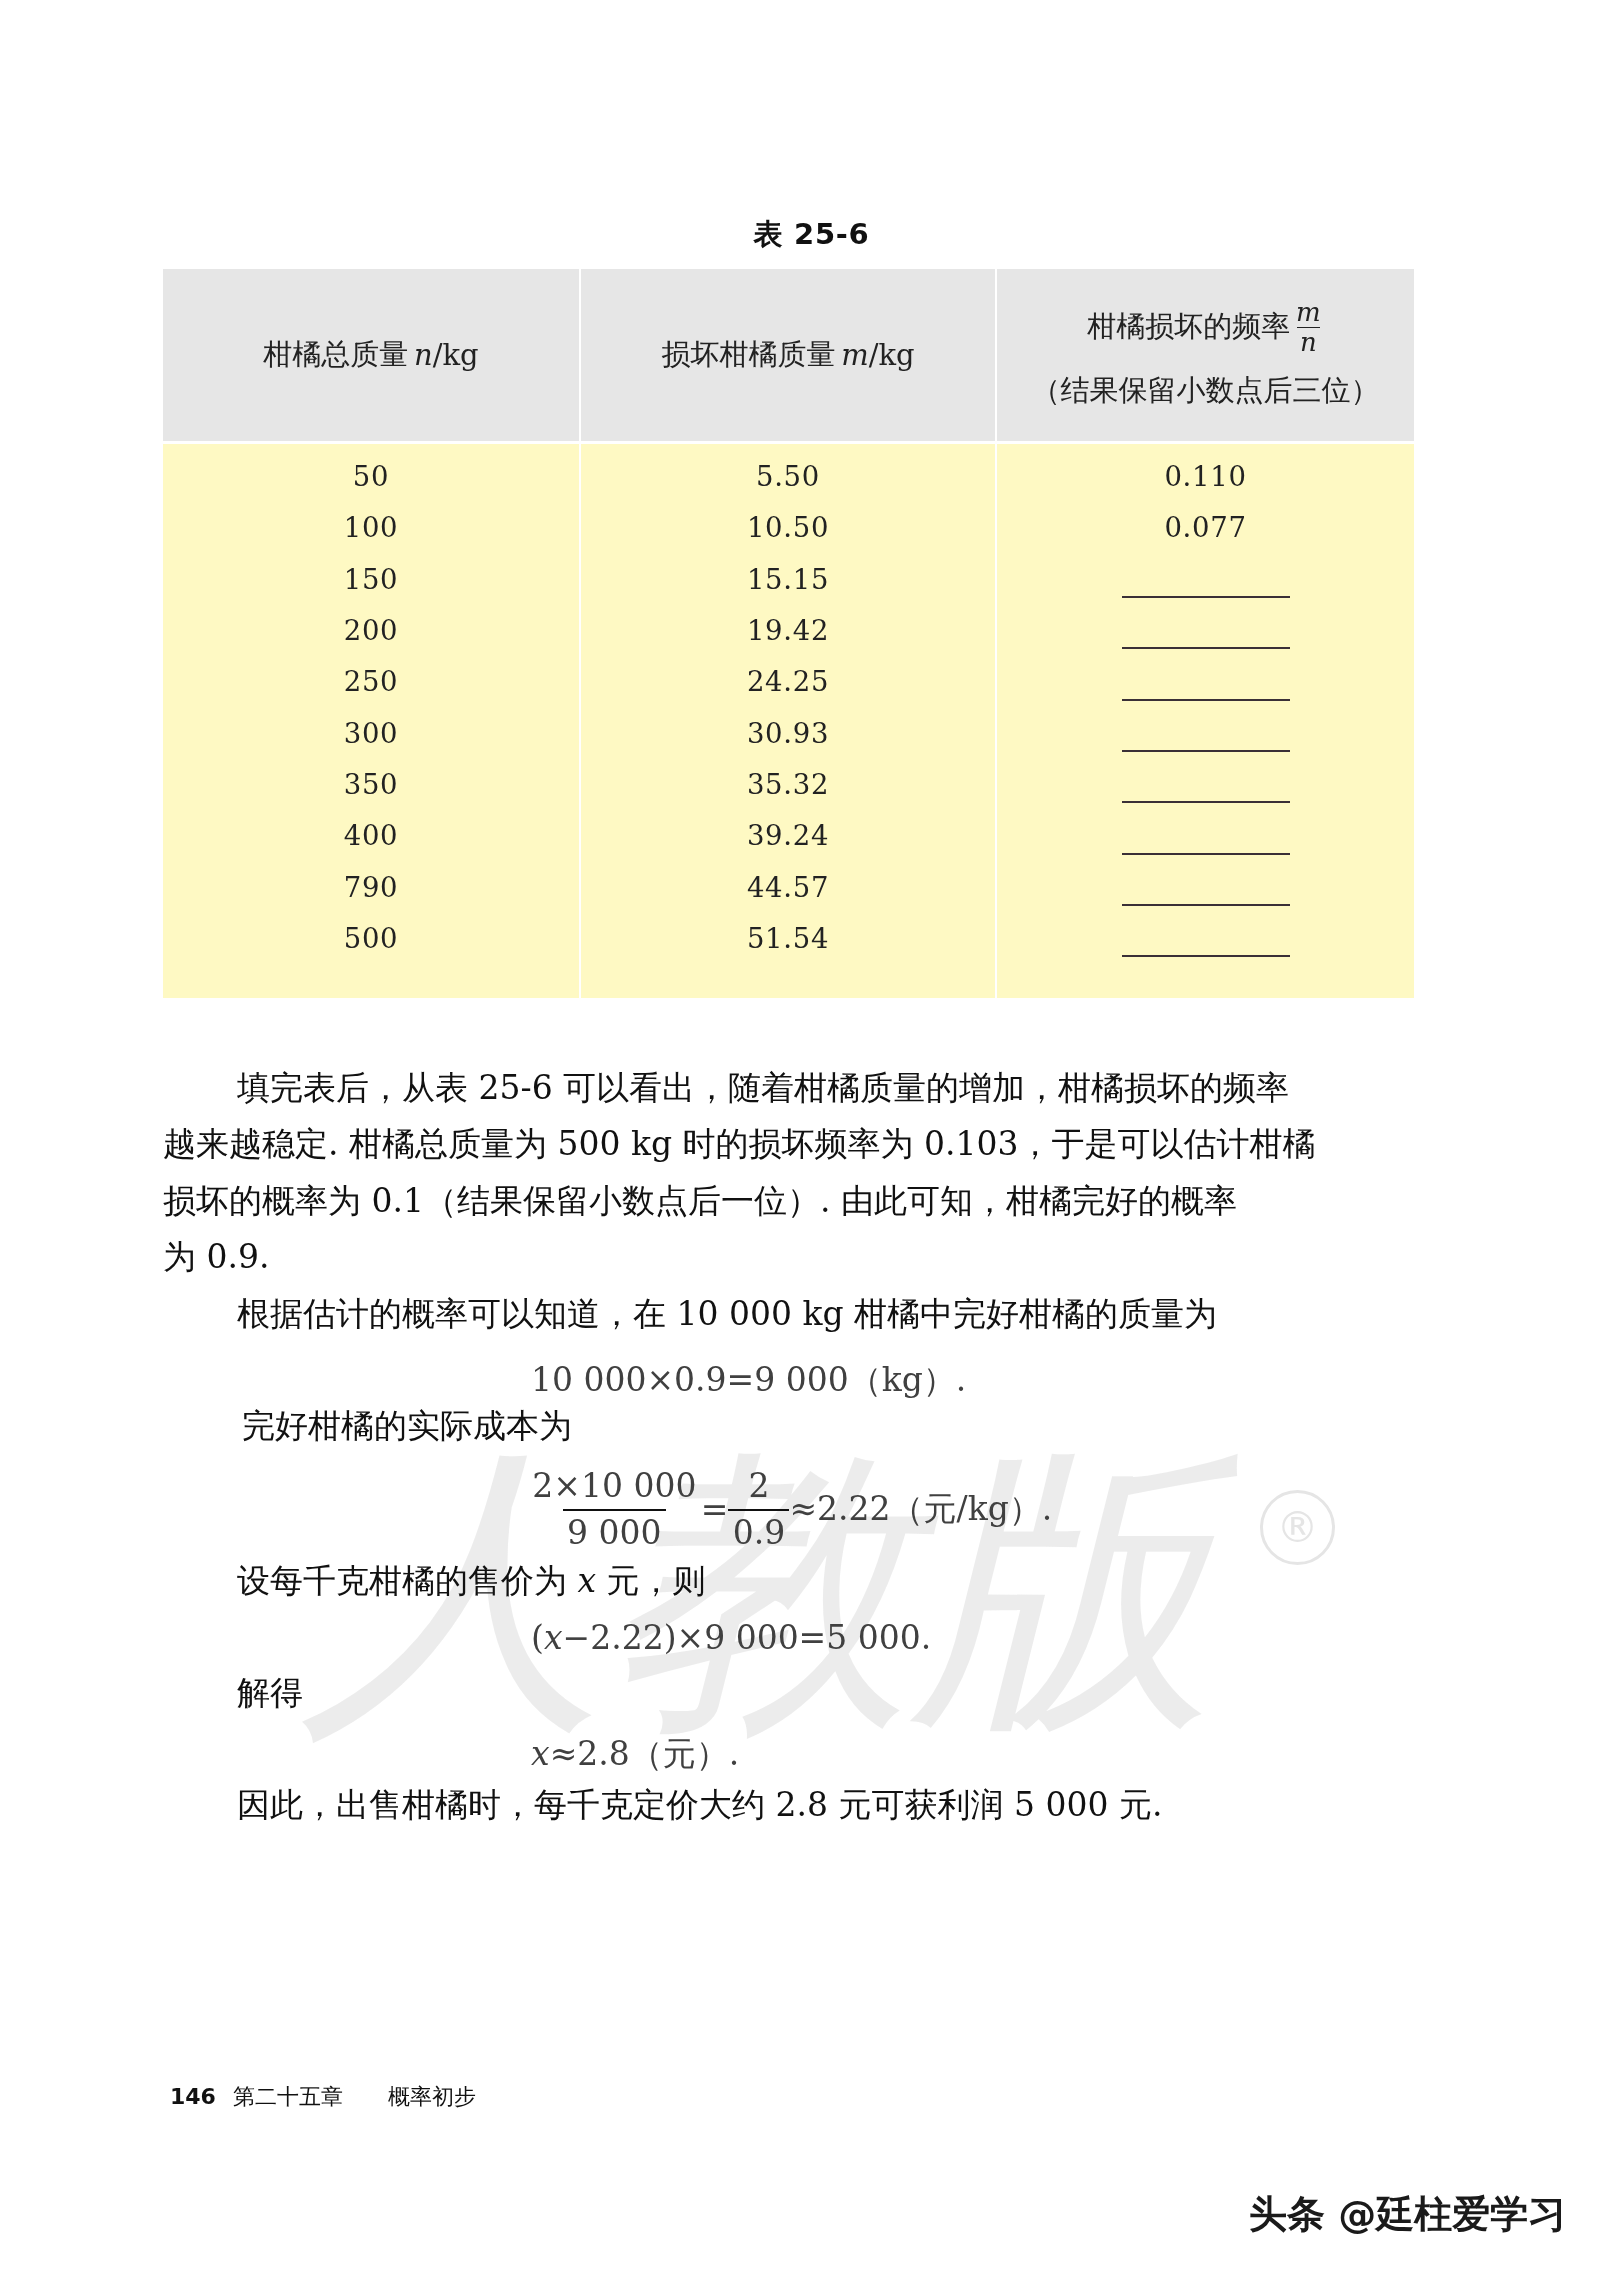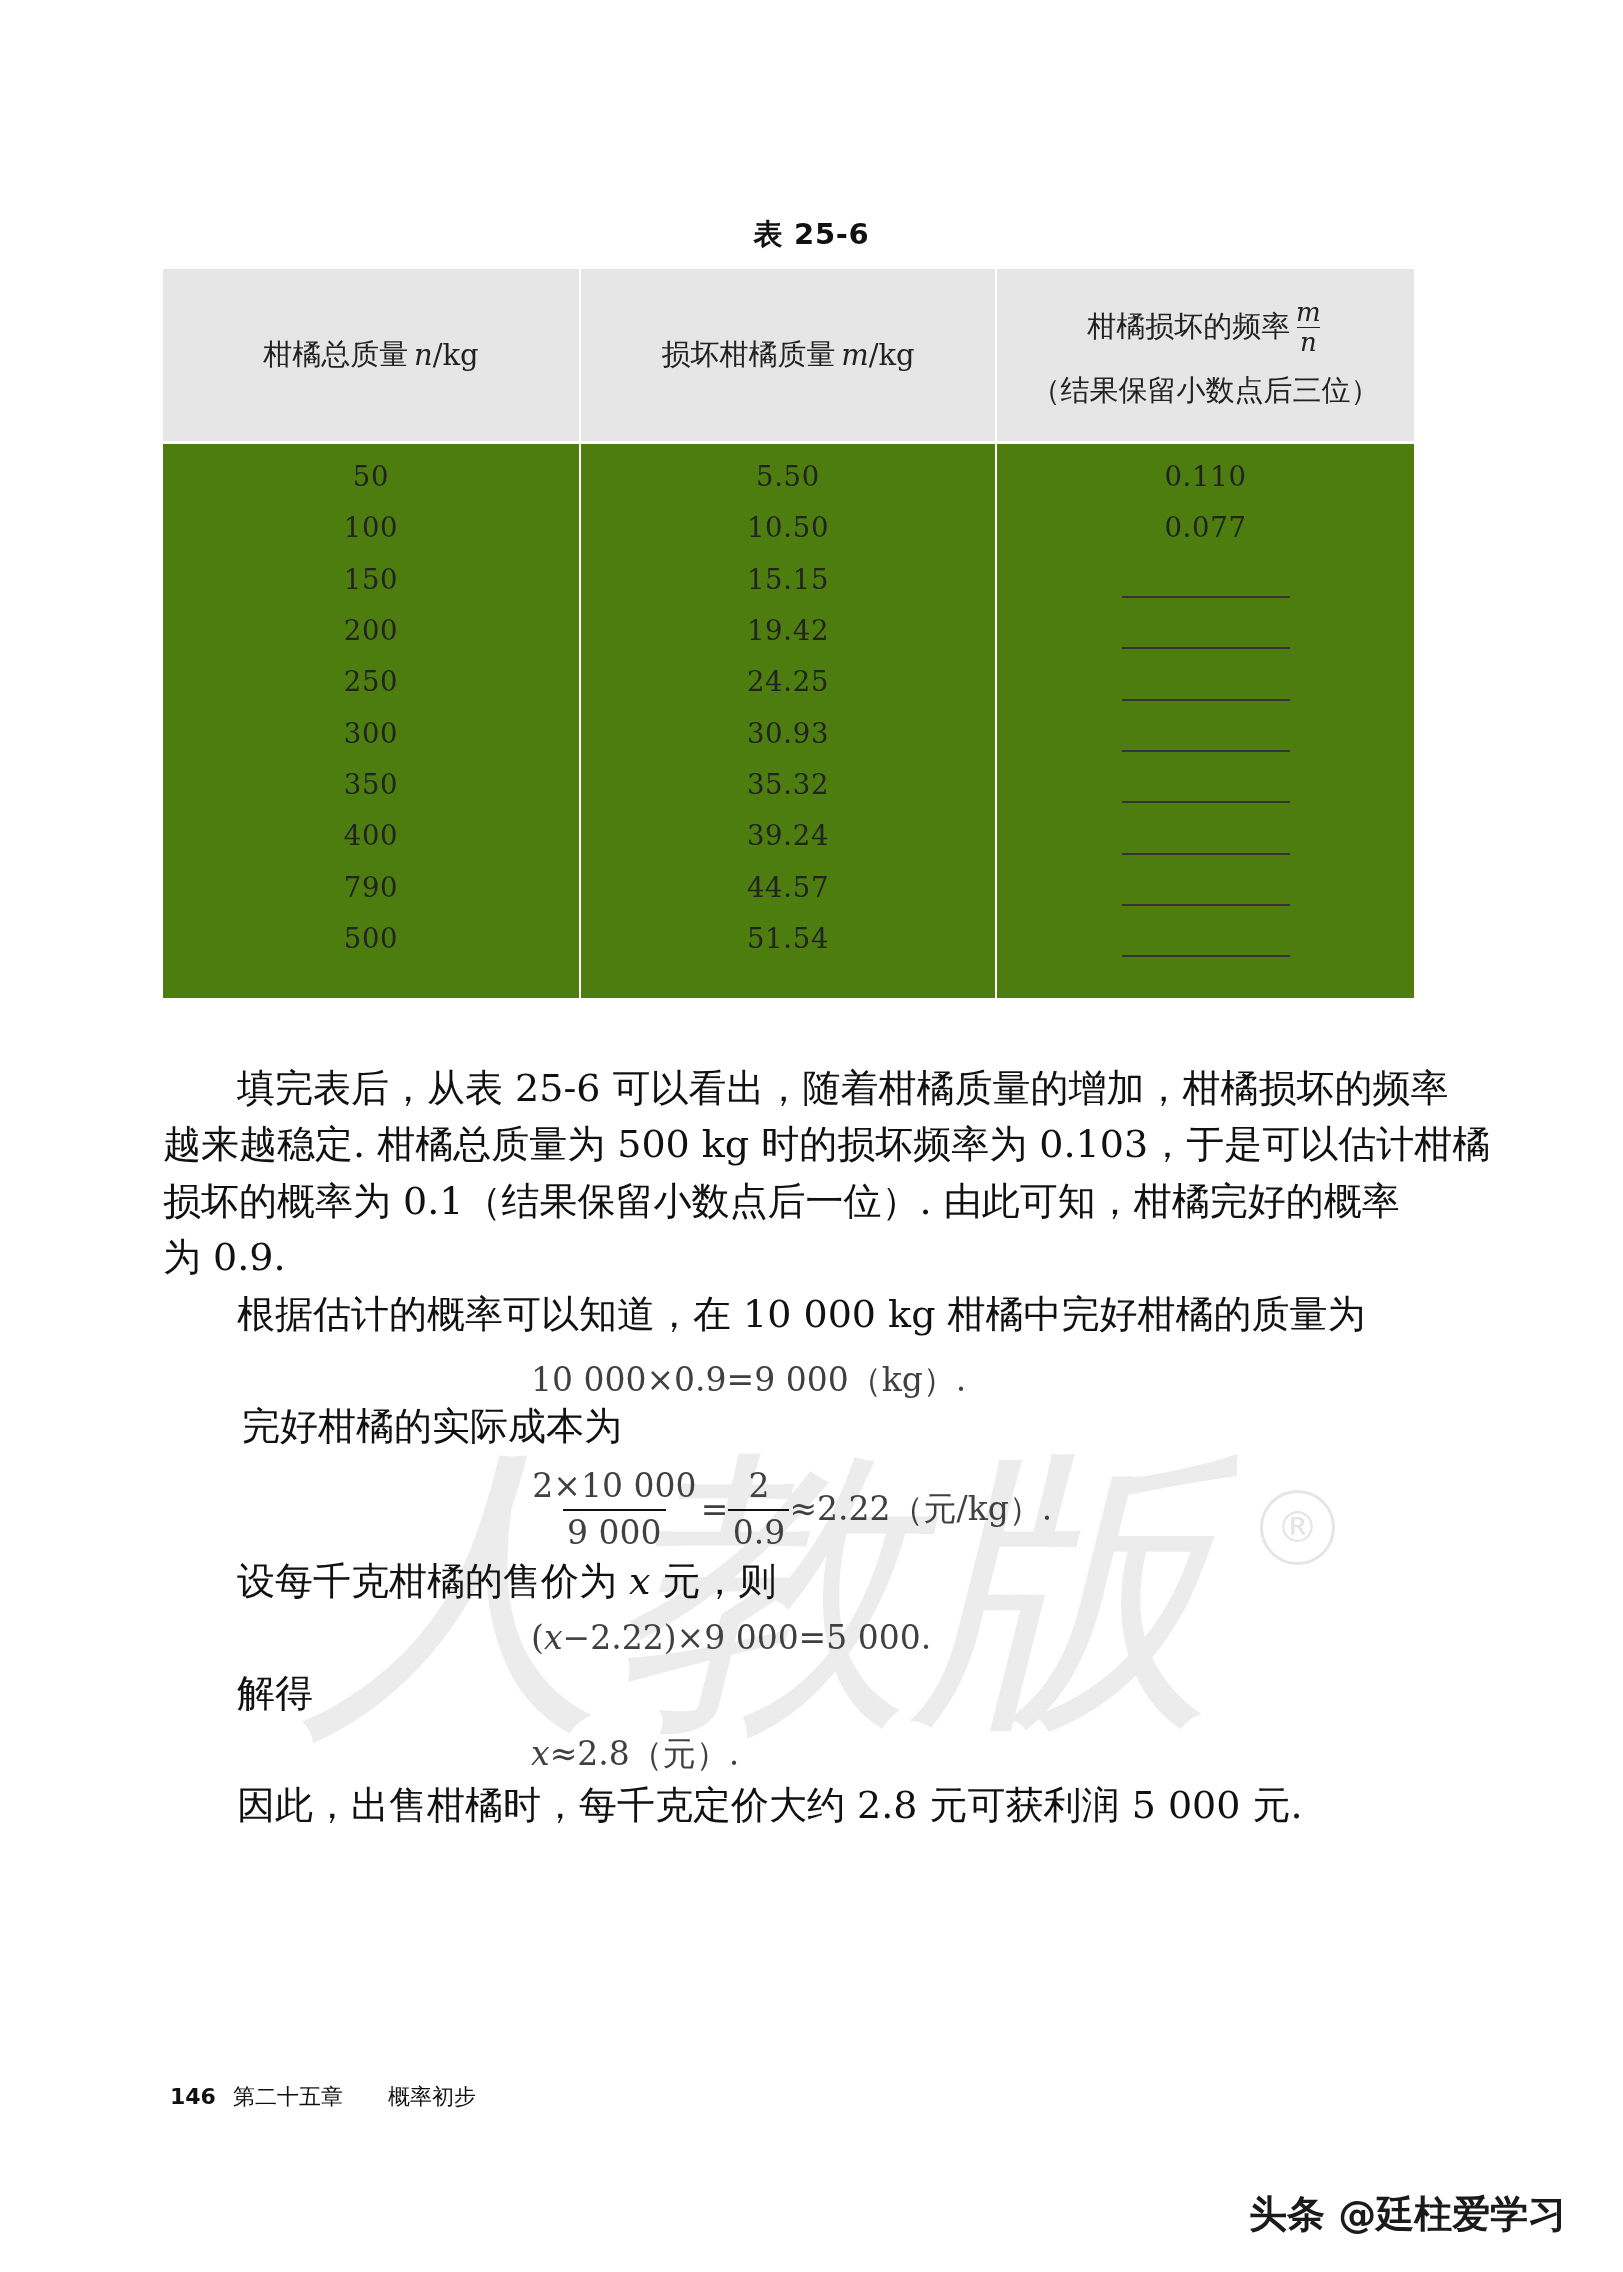--- a/index.html
+++ b/index.html
@@ -16,21 +16,21 @@
   }
   .table {
     left: 163px; top: 269px; width: 1251px; height: 729px;
   }
   .thead {
     position: absolute; left: 0; top: 0; width: 1251px; height: 172px;
     background: #e6e6e6; display: flex;
   }
   .tbody {
     position: absolute; left: 0; top: 175px; width: 1251px; height: 554px;
-    background: #4d7c0f; display: flex;
+    background: #fef9c3; display: flex;
   }
   .col { position: relative; box-sizing: border-box; }
   .c1 { width: 416px; }
   .c2 { width: 416px; border-left: 2.9px solid #ffffff; }
   .c3 { width: 419px; border-left: 2.9px solid #ffffff; }
   .hcell {
     height: 100%; display: flex; flex-direction: column;
     align-items: center; justify-content: center;
     font-size: 29px; color: #222;
   }
@@ -46,21 +46,21 @@
   .cell {
     position: absolute; left: 0; width: 100%; text-align: center;
     font-size: 27.5px; color: #222; font-family: "DejaVu Serif", serif;
     letter-spacing: 0.7px;
   }
   .blank {
     position: absolute; left: 50%; margin-left: -84px; width: 168px; height: 0;
     border-top: 2.2px solid #3a3036;
   }
   .para {
-    font-size: 38px; line-height: 56px; color: #111;
+    font-size: 33px; line-height: 56px; color: #111;
   }
   .math {
     font-size: 33px; color: #404040;
   }
   .bigfrac {
     display: inline-flex; flex-direction: column; align-items: center;
     vertical-align: middle; line-height: 1.1;
   }
   .bigfrac .num { padding: 0 4.3px 4.3px; }
   .bigfrac .den { border-top: 2.2px solid #111; padding: 4.3px 4.3px 0; }

